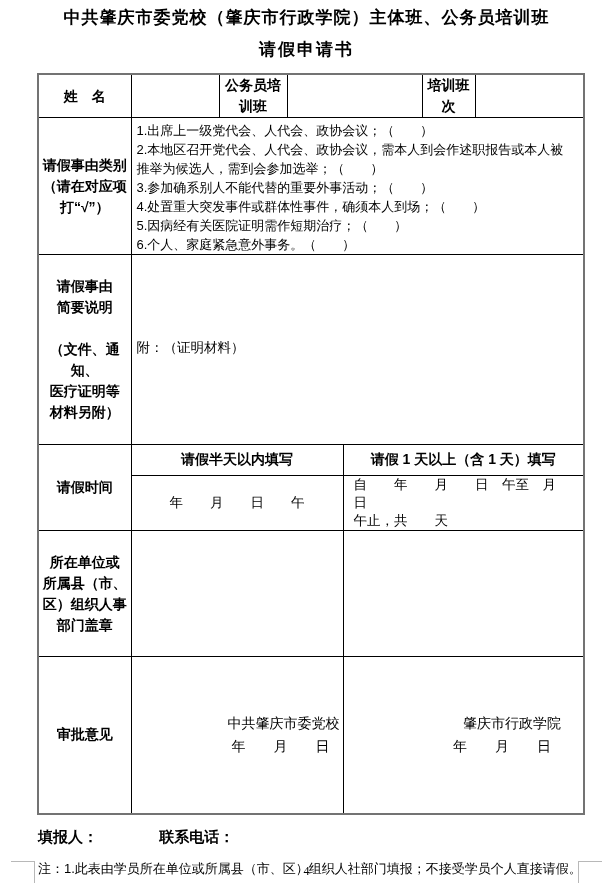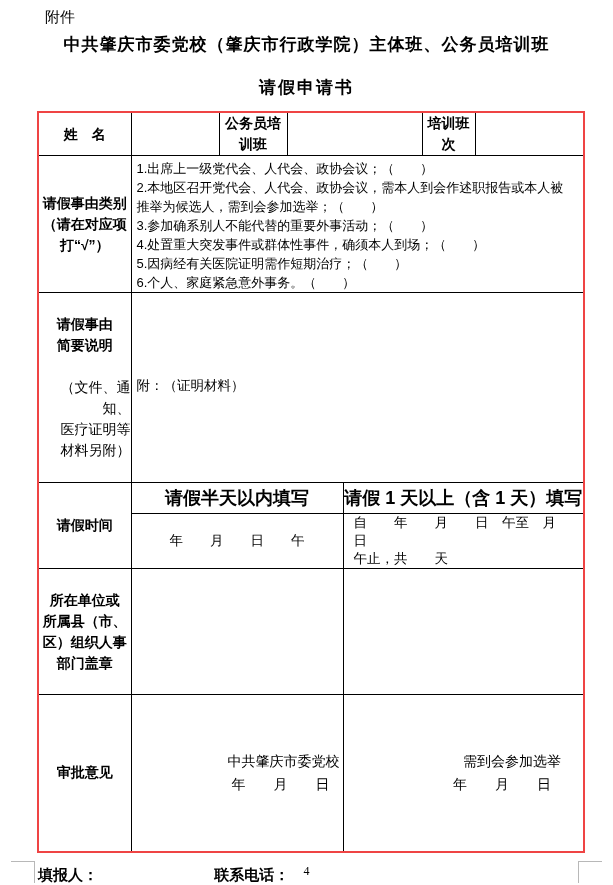--- a/index.html
+++ b/index.html
@@ -17,92 +17,91 @@
     font-size:15px;
   }
   .title {
     margin-top:6px;
     text-align:center;
     font-size:17px;
     font-weight:700;
     letter-spacing:1px;
   }
   .subtitle {
-    margin-top:20px;
+    margin-top:9px;
     text-align:center;
     font-size:17px;
     font-weight:700;
     letter-spacing:2px;
   }
   table.form {
     margin:12px 0 0 37px;
     width:546px;
     border-collapse:collapse;
-    border:2px solid #ef4444;
+    border:2px solid #737373;
     table-layout:fixed;
   }
   table.form td {
     border:1px solid #000;
     vertical-align:middle;
     overflow:hidden;
   }
   td.lbl {
     font-weight:700;
     font-size:14px;
     text-align:center;
     line-height:1.5;
     white-space:pre-line;
   }
-  td.lbl .sub { font-weight:400; white-space:pre-line;text-align:right; }
+  td.lbl .sub { font-weight:700; white-space:pre-line; }
   .r1  { height:41px; }
   .r2  { height:134px; }
   .r3  { height:120px; }
   .r4a { height:31px; }
   .r4b { height:36px; }
   .r5  { height:126px; }
   .r6  { height:157px; }
   td.reasons { vertical-align:top; padding:3px 12px 0 5px; }
   .reason-item { font-size:13px; line-height:19px; }
   td.desc-cell { vertical-align:bottom; padding:0 4px 4px 5px;margin-left:7px; }
   .attach-note { font-size:13.5px; }
   td.time-hdr {
-    font-weight:700; font-size:18px; text-align:center;
+    font-weight:700; font-size:14px; text-align:center;
   }
   td.time-a { font-size:13.5px; text-align:center;margin-left:34px; }
   td.time-b {
     font-size:13.5px; text-align:left;
     white-space:pre-line; line-height:18px;
     padding-left:10px; vertical-align:middle;
   }
   td.approval {
     vertical-align:bottom; text-align:right;
     font-size:14px; line-height:23px; 
   }
   td.approval.a { padding-right:3px; }
   td.approval.b { padding-right:22px; }
   .date-line { margin-right:10px; }
   .footer-line { margin:13px 0 0 38px; font-size:15px; font-weight:700; }
-  .phone { margin-left:112px; }
+  .phone { margin-left:57px; }
   .notes { margin:10px 0 0 38px; width:556px; }
   .note { font-size:13px; line-height:23px; white-space:nowrap; }
   .page-number {
     position:absolute; left:0; bottom:6px; width:100%;
     text-align:center; font-size:12px;
     font-family:"Liberation Serif","DejaVu Serif",serif;
   }
   .corner { position:absolute; width:24px; height:22px; }
   .corner.bl { left:11px;  bottom:2px; border-top:1px solid #b8b8b8; border-right:1px solid #b8b8b8; }
   .corner.br { right:11px; bottom:2px; border-top:1px solid #b8b8b8; border-left:1px solid #b8b8b8; }
 </style>
 </head>
 <body>
 
 <div class="page">
 
-  <div class="attachment">附件</div>
   <div class="title">中共肇庆市委党校（肇庆市行政学院）主体班、公务员培训班</div>
   <div class="subtitle">请假申请书</div>
 
   <table class="form">
     <colgroup>
       <col style="width:93px">
         <col style="width:88px">
         <col style="width:68px">
       <col style="width:56px">
         <col style="width:79px">
@@ -167,21 +166,21 @@
       <td colspan="3"></td>
     </tr>
 
     <tr class="r6">
       <td class="lbl">审批意见</td>
       <td colspan="3" class="approval a">
         <div>中共肇庆市委党校</div>
         <div class="date-line">年　　月　　日</div>
       </td>
       <td colspan="3" class="approval b">
-        <div>需到会参加选举</div>
+        <div>肇庆市行政学院</div>
         <div class="date-line">年　　月　　日</div>
       </td>
     </tr>
   </tbody>
     </table>
 
   <div class="footer-line">
     <span>填报人：</span>
     <span class="phone">联系电话：</span>
   </div>

